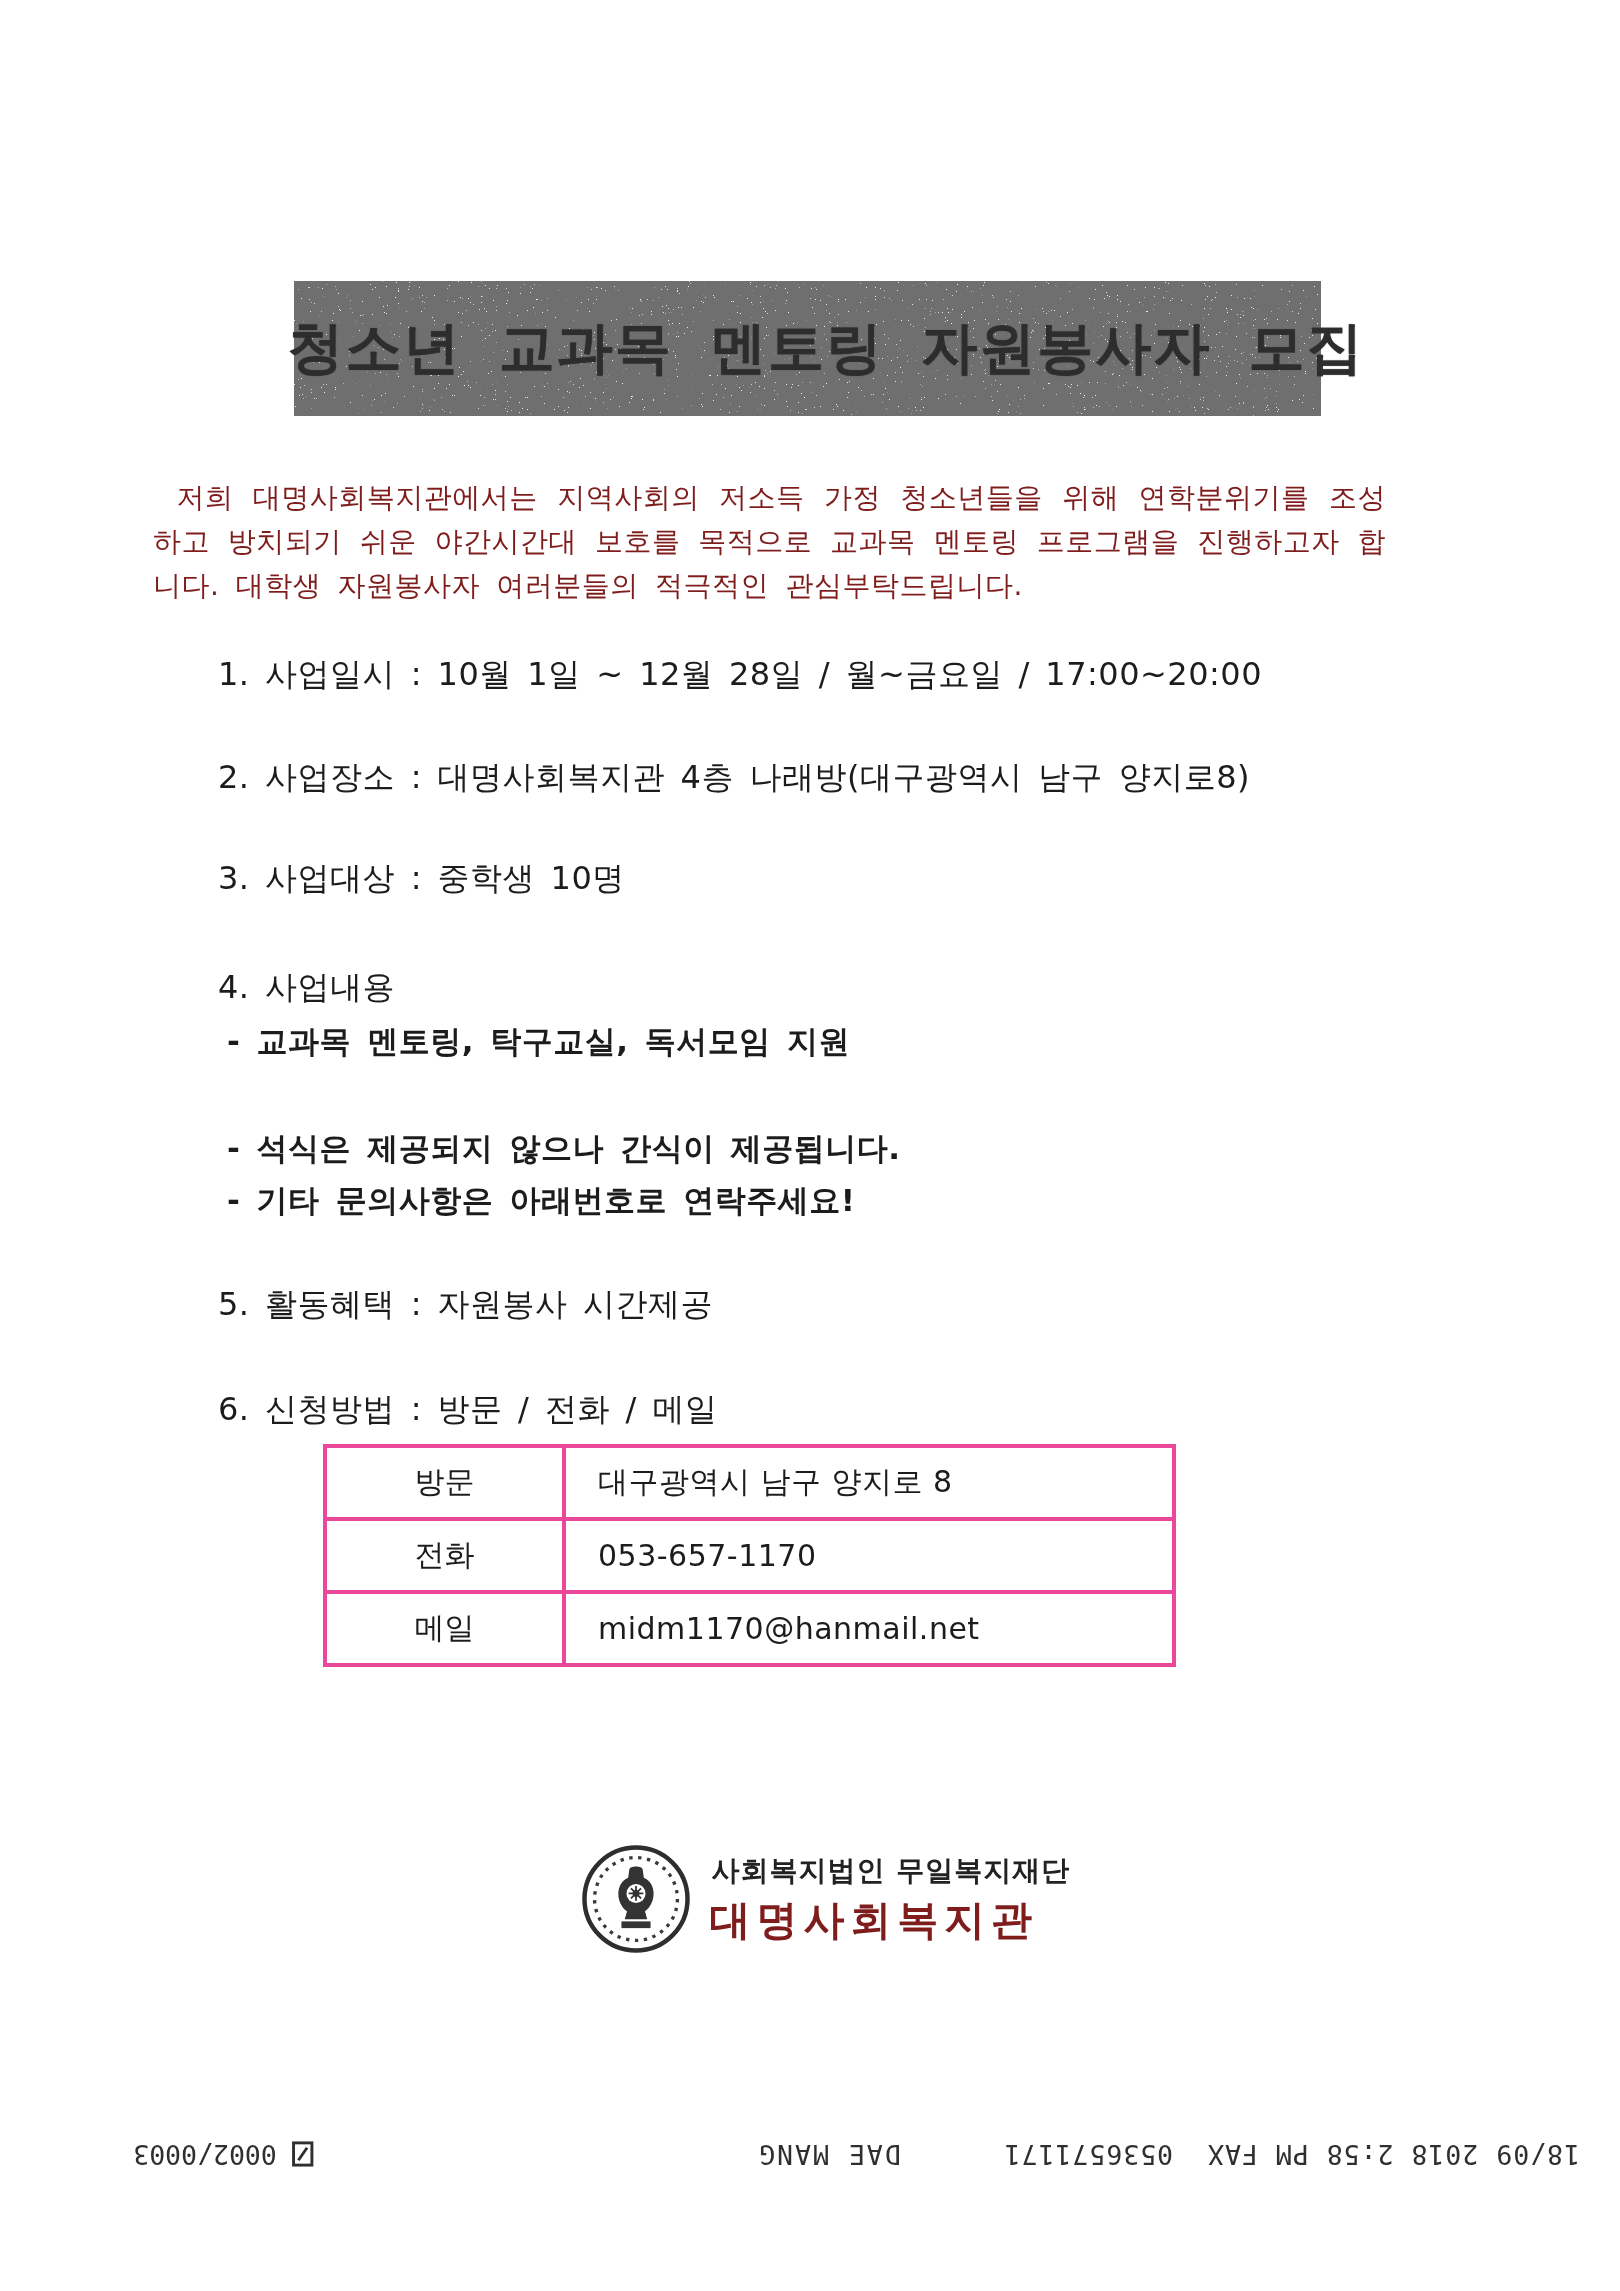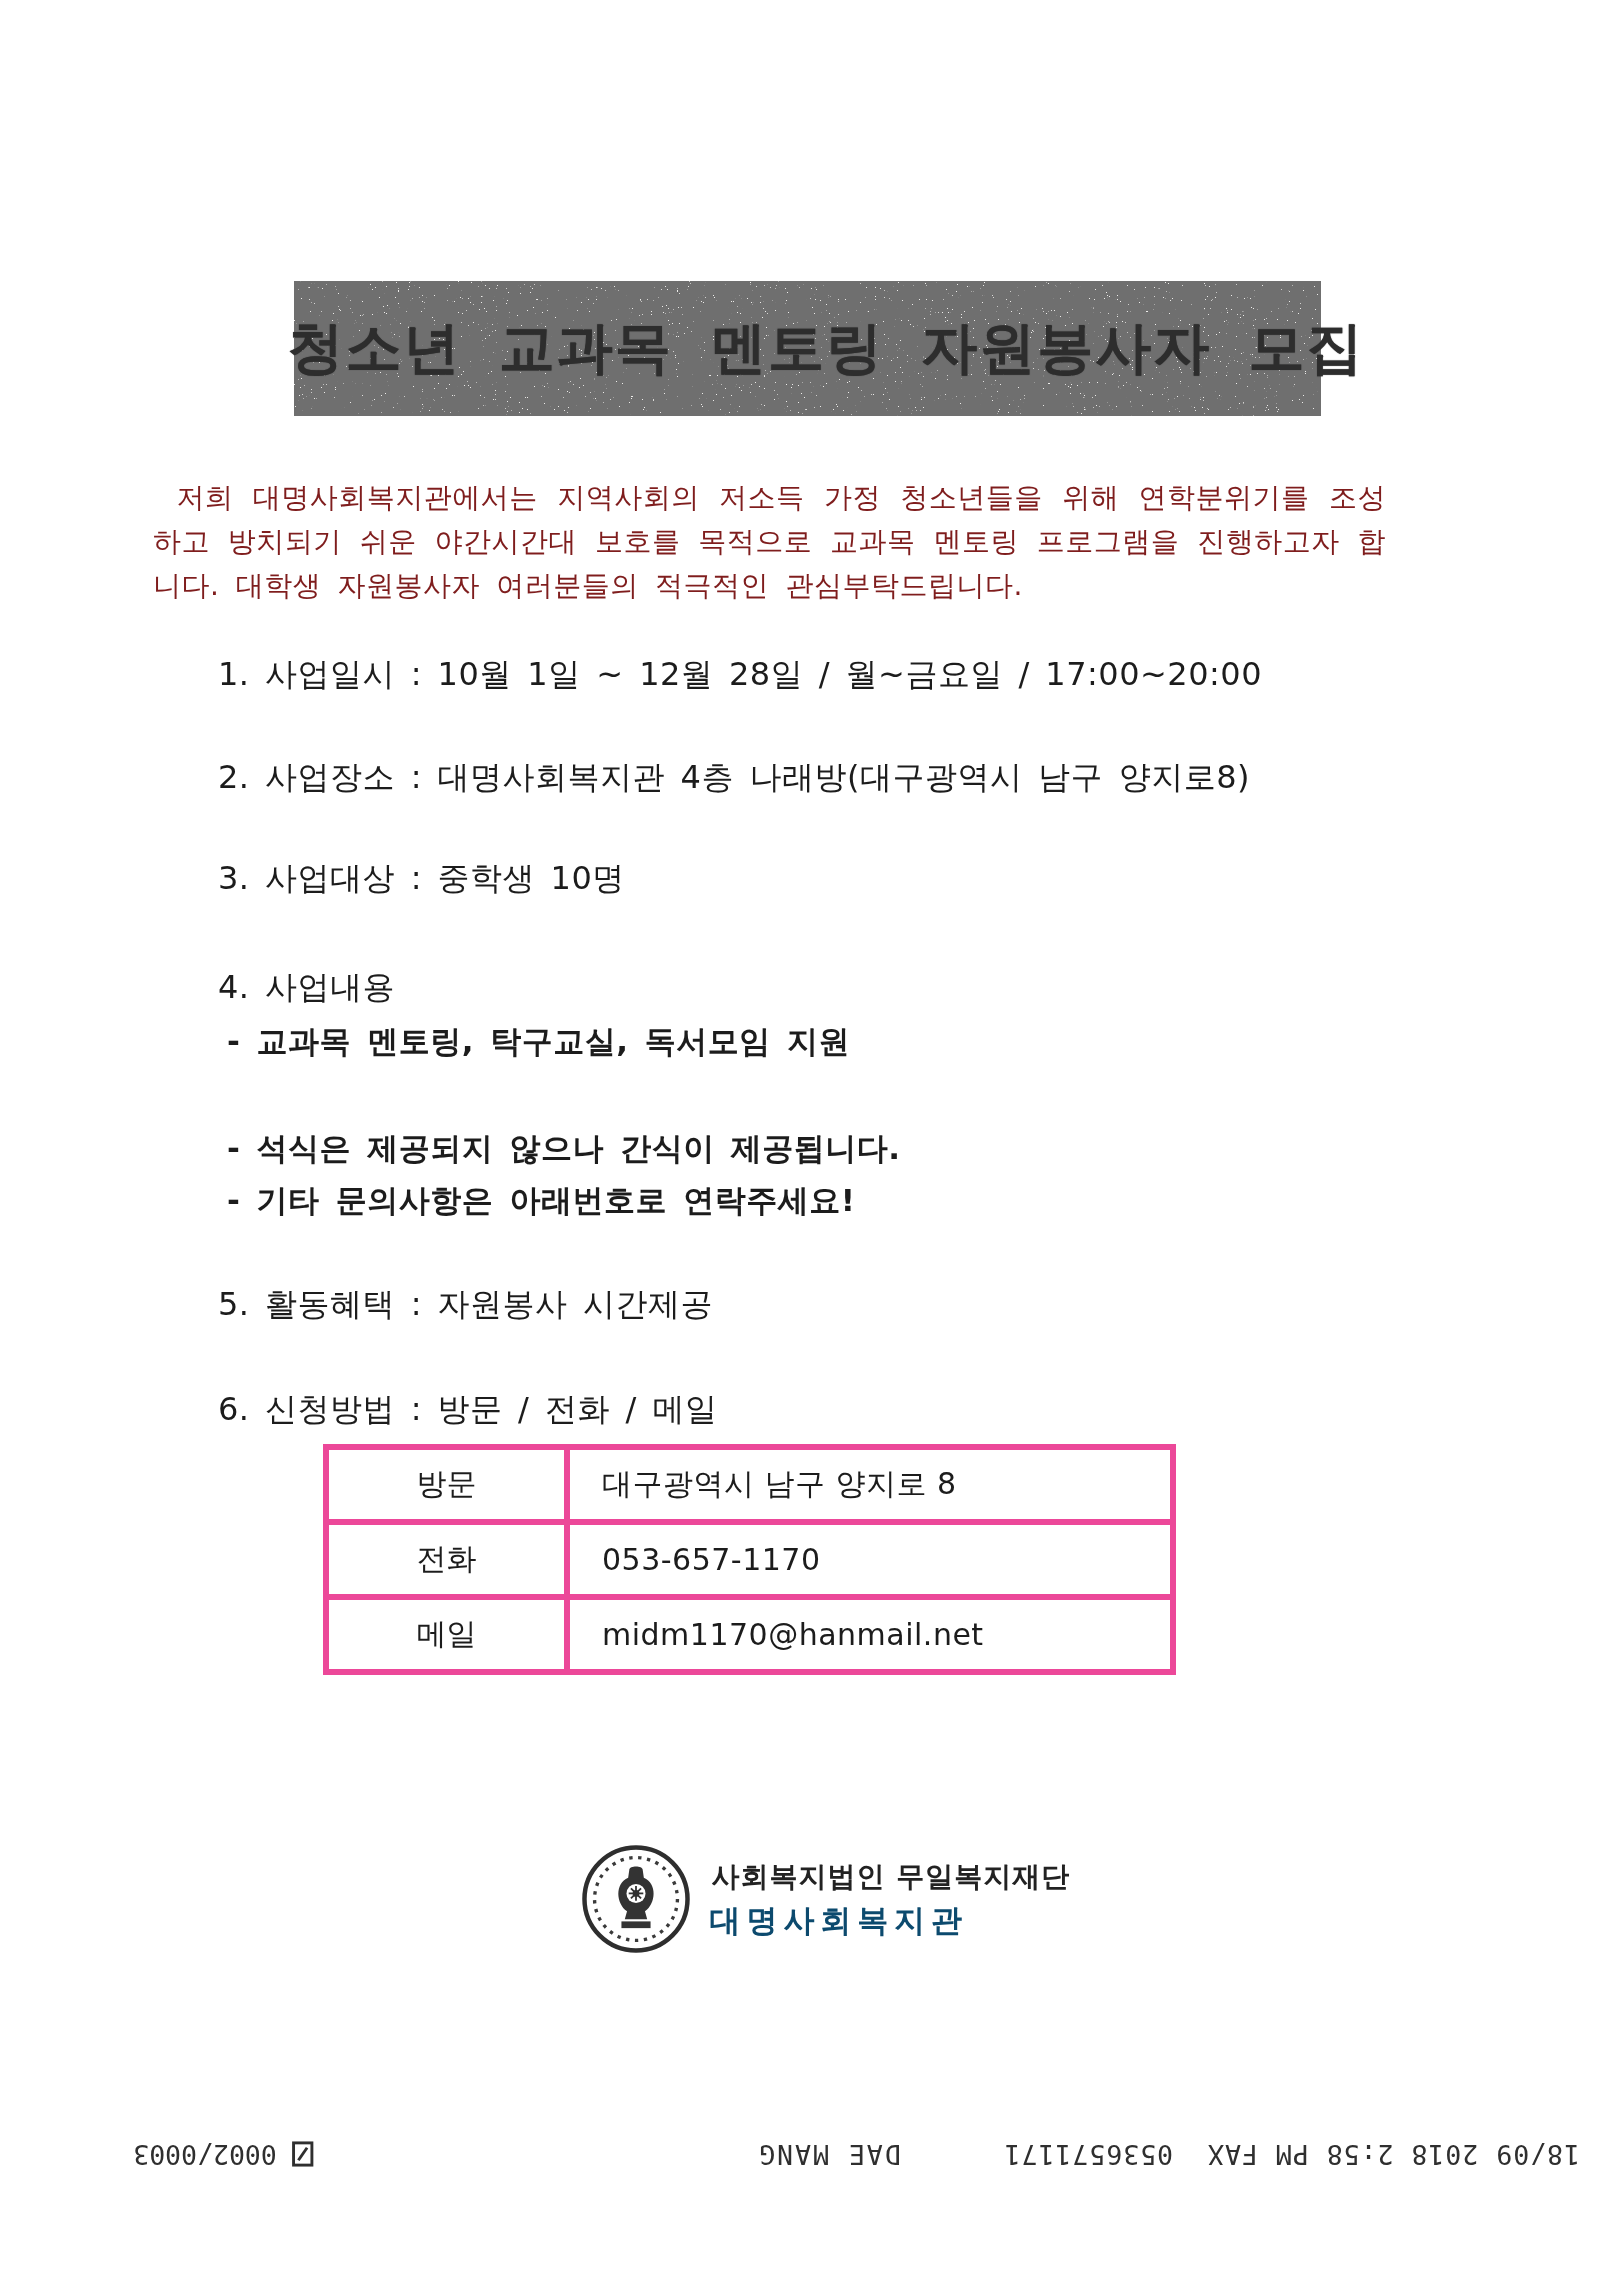--- a/index.html
+++ b/index.html
@@ -86,40 +86,40 @@
 
   
   .contact-table {
     position: absolute;
     left: 323px; top: 1444px;
     width: 853px;
     border-collapse: collapse;
     table-layout: fixed;
   }
   .contact-table td {
-    border: 6px solid #ec4899;
+    border: 4px solid #ec4899;
     height: 69px;
     font-size: 30px;
     font-weight: 500;
     color: #1c1c1c;
     padding: 0;
   }
   .contact-table td.k { width: 235px; text-align: center; }
   .contact-table td.v { padding-left: 32px; letter-spacing: 0.5px; }
 
   
   .logo { position: absolute; left: 580px; top: 1843px; display: flex; align-items: center; }
   .seal { width: 112px; height: 112px; }
   .logo-text { margin-left: 17.6px; }
   .logo-foundation {
     font-size: 28px; font-weight: 600; letter-spacing: 1px; color: #222;
     margin: 2px 0 3.9px 2px; white-space: pre;
   }
   .logo-name {
-    font-size: 31px; font-weight: 800; letter-spacing: 5.9px; color: #0c4a6e; white-space: pre;
+    font-size: 41px; font-weight: 800; letter-spacing: 5.9px; color: #7f1d1d; white-space: pre;
   }
 
   
   .fax-chunk {
     position: absolute;
     top: 2137px;
     height: 35px;
     transform: rotate(180deg);
     font-family: "DejaVu Sans Mono", monospace;
     font-size: 26.5px;

